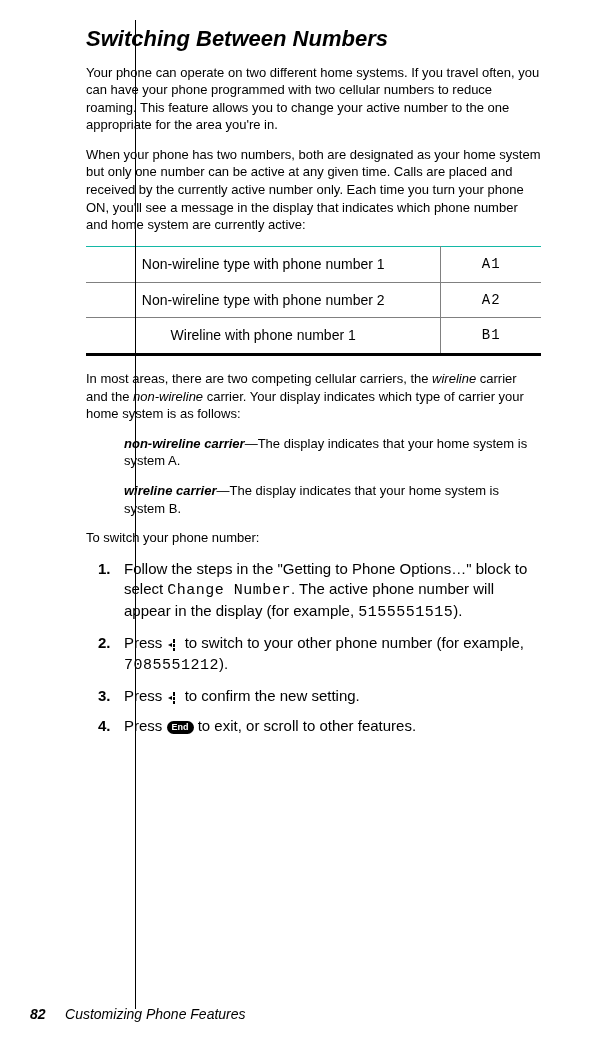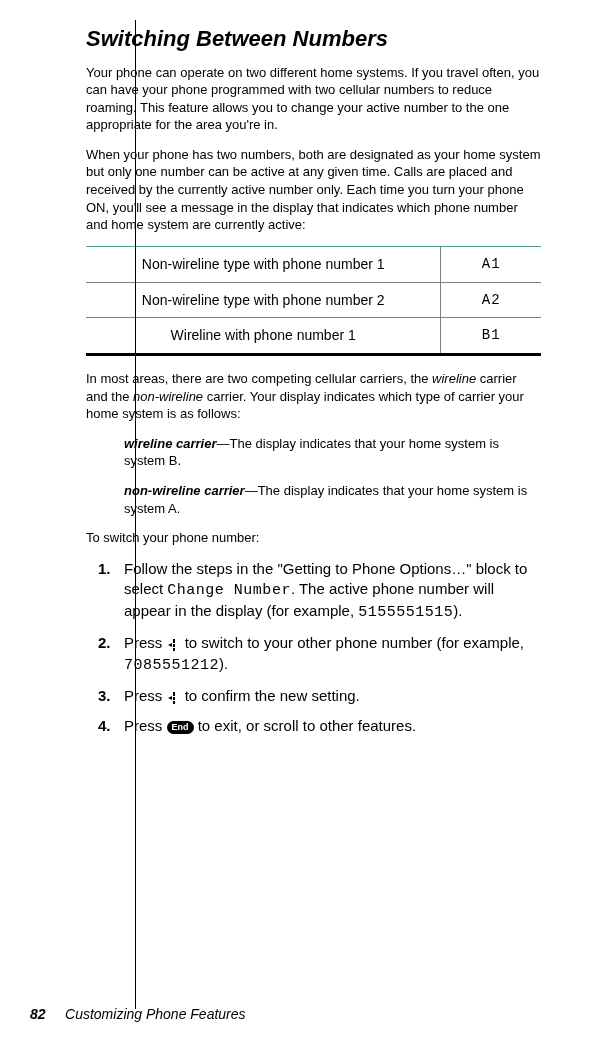--- a/index.html
+++ b/index.html
@@ -137,25 +137,25 @@
         <td class="code">B1</td>
       </tr>
     </tbody>
       </table>
 
     <p class="body">
       <span>In most areas, there are two competing cellular carriers, the </span><span class="italic">wireline</span><span> carrier and the </span><span class="italic">non-wireline</span><span> carrier. Your display indicates which type of carrier your home system is as follows:</span>
     </p>
 
     <p class="body def-block">
-      <span class="bolditalic">wireline carrier</span><span>—The display indicates that your home system is system B.</span>
+      <span class="bolditalic">non-wireline carrier</span><span>—The display indicates that your home system is system A.</span>
     </p>
 
     <p class="body def-block">
-      <span class="bolditalic">non-wireline carrier</span><span>—The display indicates that your home system is system A.</span>
+      <span class="bolditalic">wireline carrier</span><span>—The display indicates that your home system is system B.</span>
     </p>
 
     <p class="body">To switch your phone number:</p>
 
     <ol class="steps">
       <li>
         <span>Follow the steps in the "Getting to Phone Options…" block to select </span><span class="lcd">Change Number</span><span>. The active phone number will appear in the display (for example, </span><span class="lcd">5155551515</span><span>).</span>
       </li>
       <li>
         <span>Press </span><span class="icon-svg"><svg viewBox="0 0 14 14">

